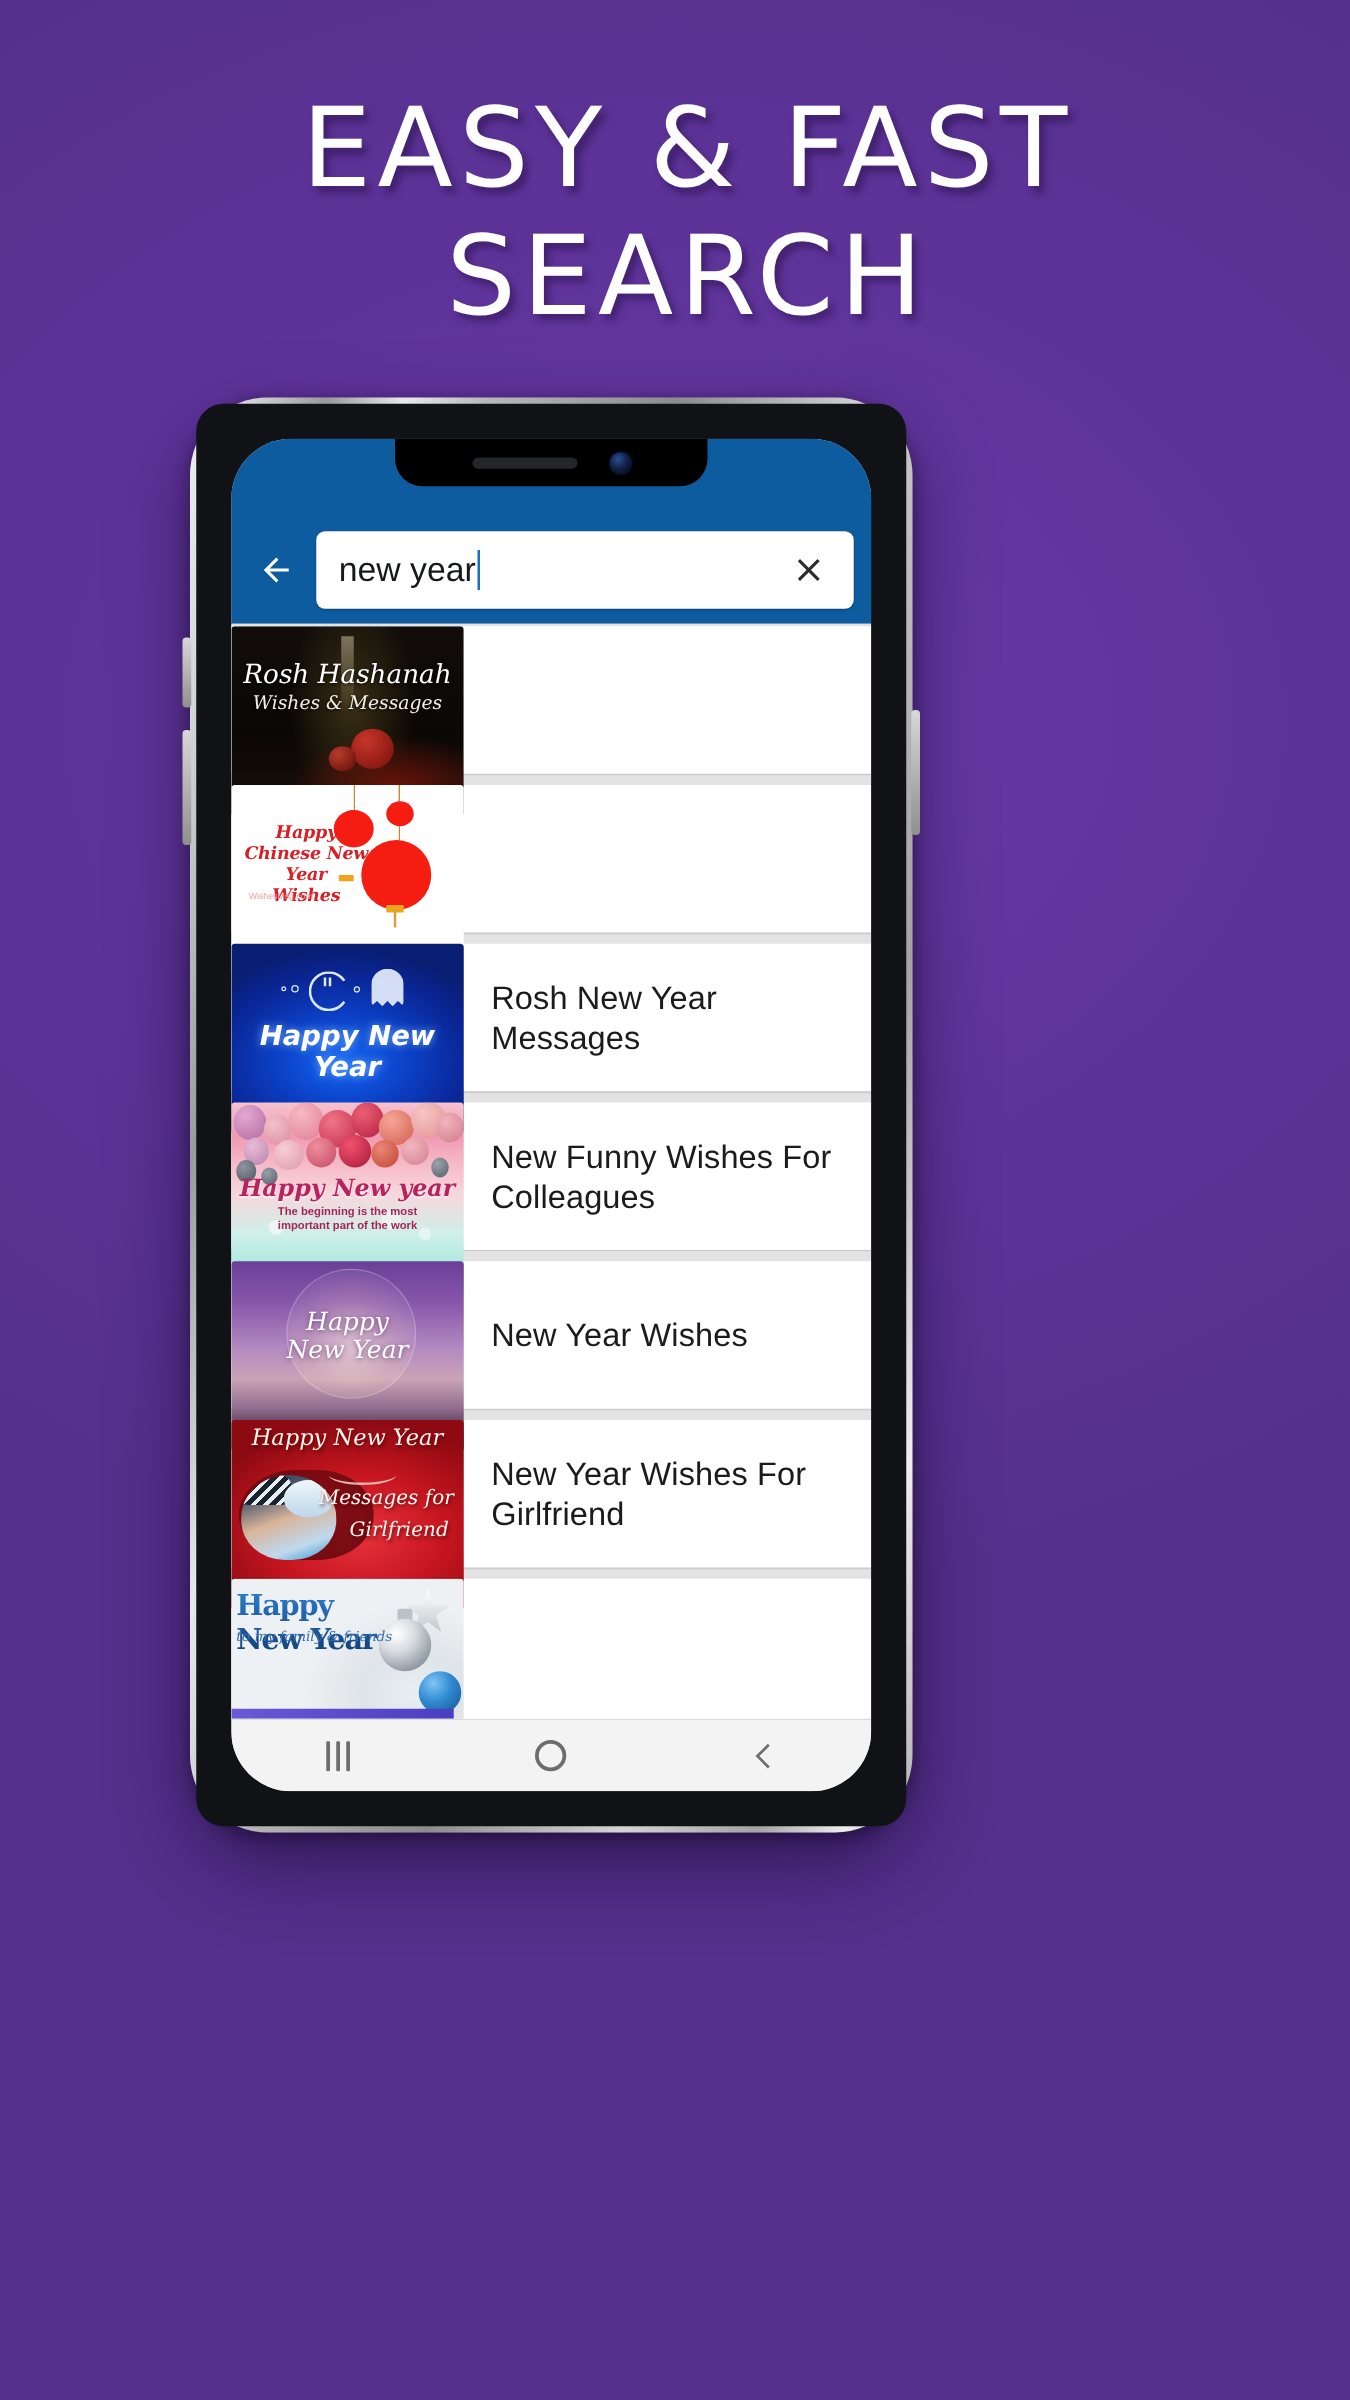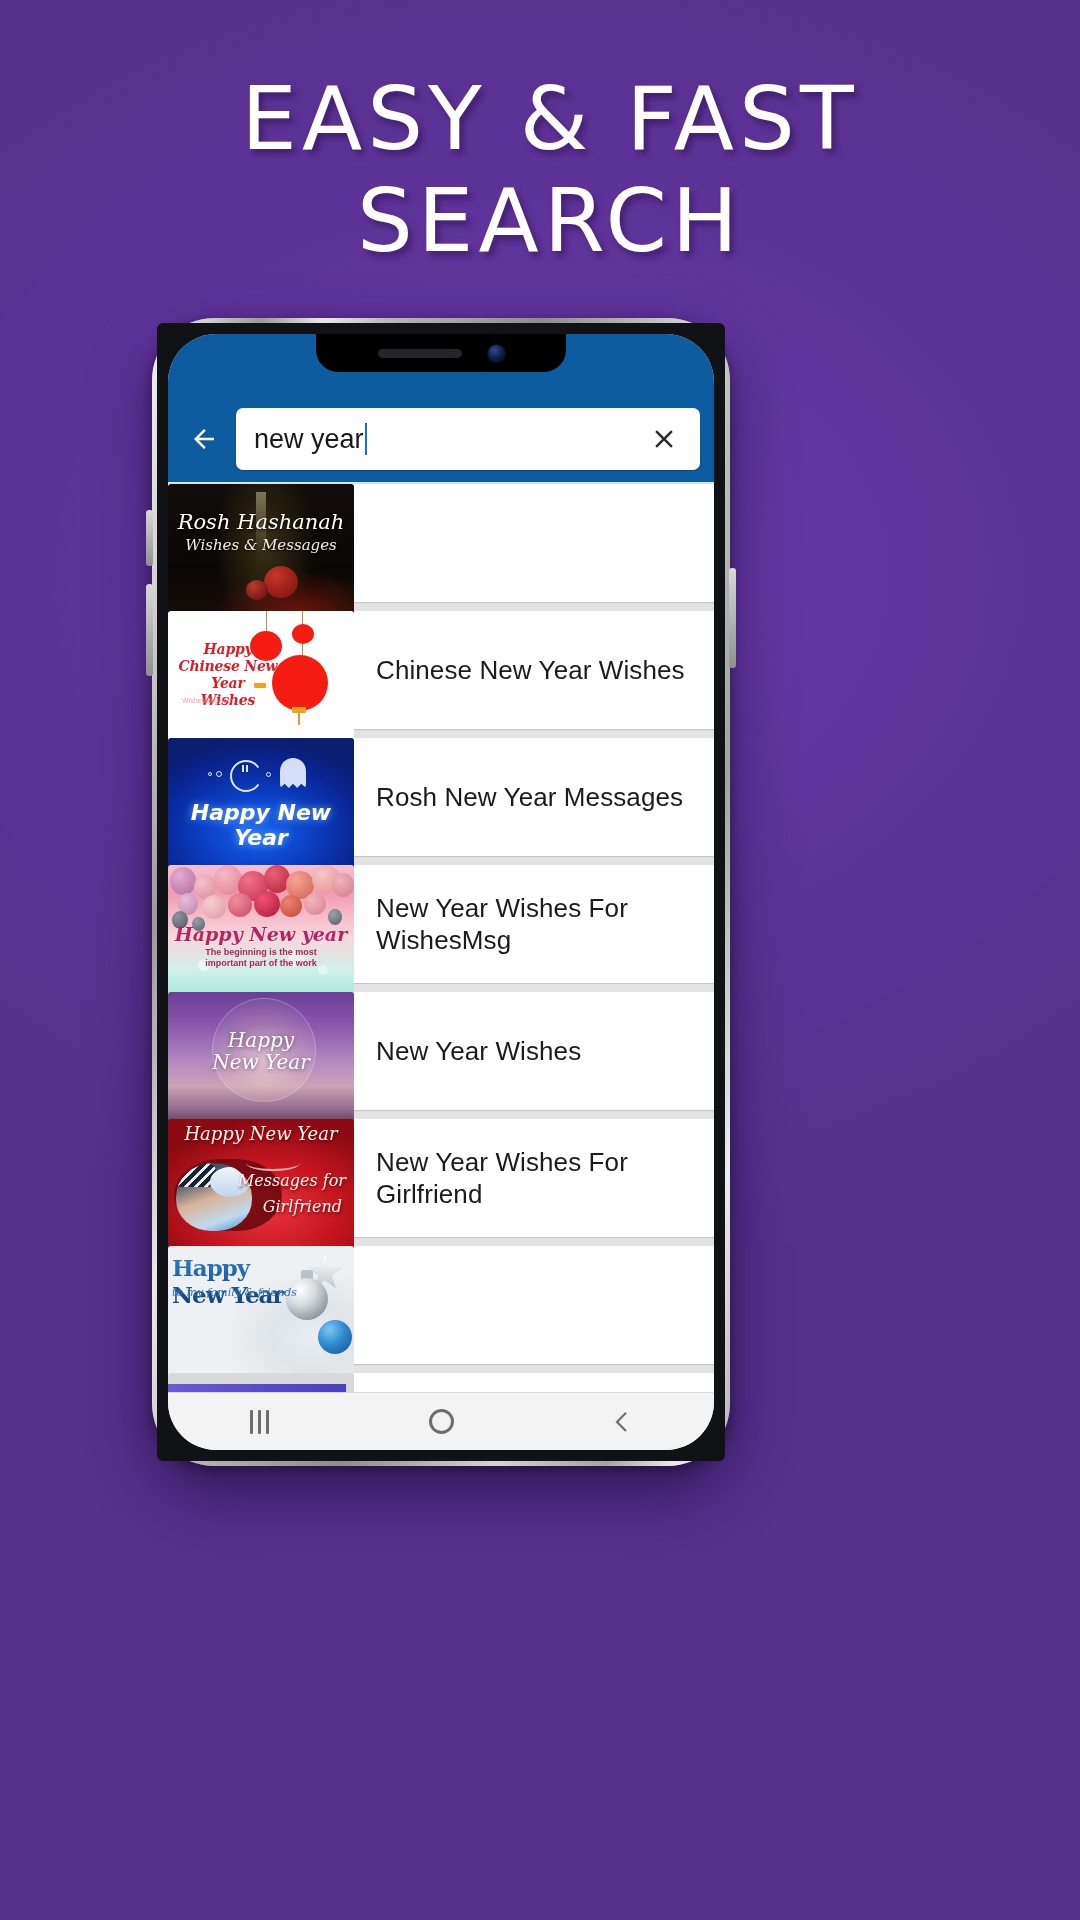--- a/index.html
+++ b/index.html
@@ -41,23 +41,23 @@
     left: 152px; top: 318px;
     width: 578px; height: 1148px;
     border-radius: 62px;
     background: linear-gradient(100deg,#f2f2f2 0%,#cfcfcf 7%,#9a9a9a 14%,#e8e8e8 22%,#b9b9b9 30%,#8c8c8c 50%,#d4d4d4 70%,#a3a3a3 84%,#ededed 93%,#b0b0b0 100%);
     box-shadow: 0 26px 60px rgba(20,5,45,0.55), 0 4px 14px rgba(0,0,0,0.4);
     padding: 5px;
   }
   .phone-inner {
     position: relative;
     width: 100%; height: 100%;
-    border-radius: 6px;
+    border-radius: 22px;
     background: #111215;
-    padding: 11px;
+    padding: 28px;
   }
   .screen {
     position: relative;
     width: 100%; height: 100%;
     border-radius: 48px;
     background: #0a0a0c;
     overflow: hidden;
   }
 
   
@@ -413,21 +413,20 @@
                 <div class="lan lg"></div>
                 <div class="cap"></div>
                   <div class="tail"></div>
                 <div class="cnytxt">
                   <span>Happy</span><br>
                   <span>Chinese New Year</span><br>
                   <span>Wishes</span>
                 </div>
                 <div class="site">WishesMsg.com</div>
               </div>
-              <div class="row-title">Chinese New Year Wishes</div>
             </div>
 
             <div class="row">
               <div class="thumb th3">
                 <div class="d2"></div>
                   <div class="d1"></div>
                 <div class="pac"></div>
                 <div class="eye"></div>
                 <div class="d3"></div>
                 <div class="ghost"></div>
@@ -457,21 +456,21 @@
                 <div class="bl" style="left:160px;top:44px;width:14px;height:16px;background:radial-gradient(circle at 35% 30%,#9aa2ac,#565e68)"></div>
                 <div class="sp" style="left:30px;top:94px;width:12px;height:12px;opacity:.7"></div>
                 <div class="sp" style="left:120px;top:86px;width:16px;height:16px;opacity:.6"></div>
                 <div class="sp" style="left:150px;top:100px;width:10px;height:10px;opacity:.6"></div>
                 <div class="hn">Happy New year</div>
                 <div class="sub">
                   <span>The beginning is the most</span><br>
                   <span>important part of the work</span>
                 </div>
               </div>
-              <div class="row-title">New Year Wishes For WishesMsg</div>
+              <div class="row-title">New Funny Wishes For Colleagues</div>
             </div>
 
             <div class="row">
               <div class="thumb th5">
                 <div class="orb"></div>
                 <div class="t-script t1">Happy</div>
                 <div class="t-script t2">New Year</div>
                 <div class="sun"></div>
               </div>
               <div class="row-title">New Year Wishes</div>

